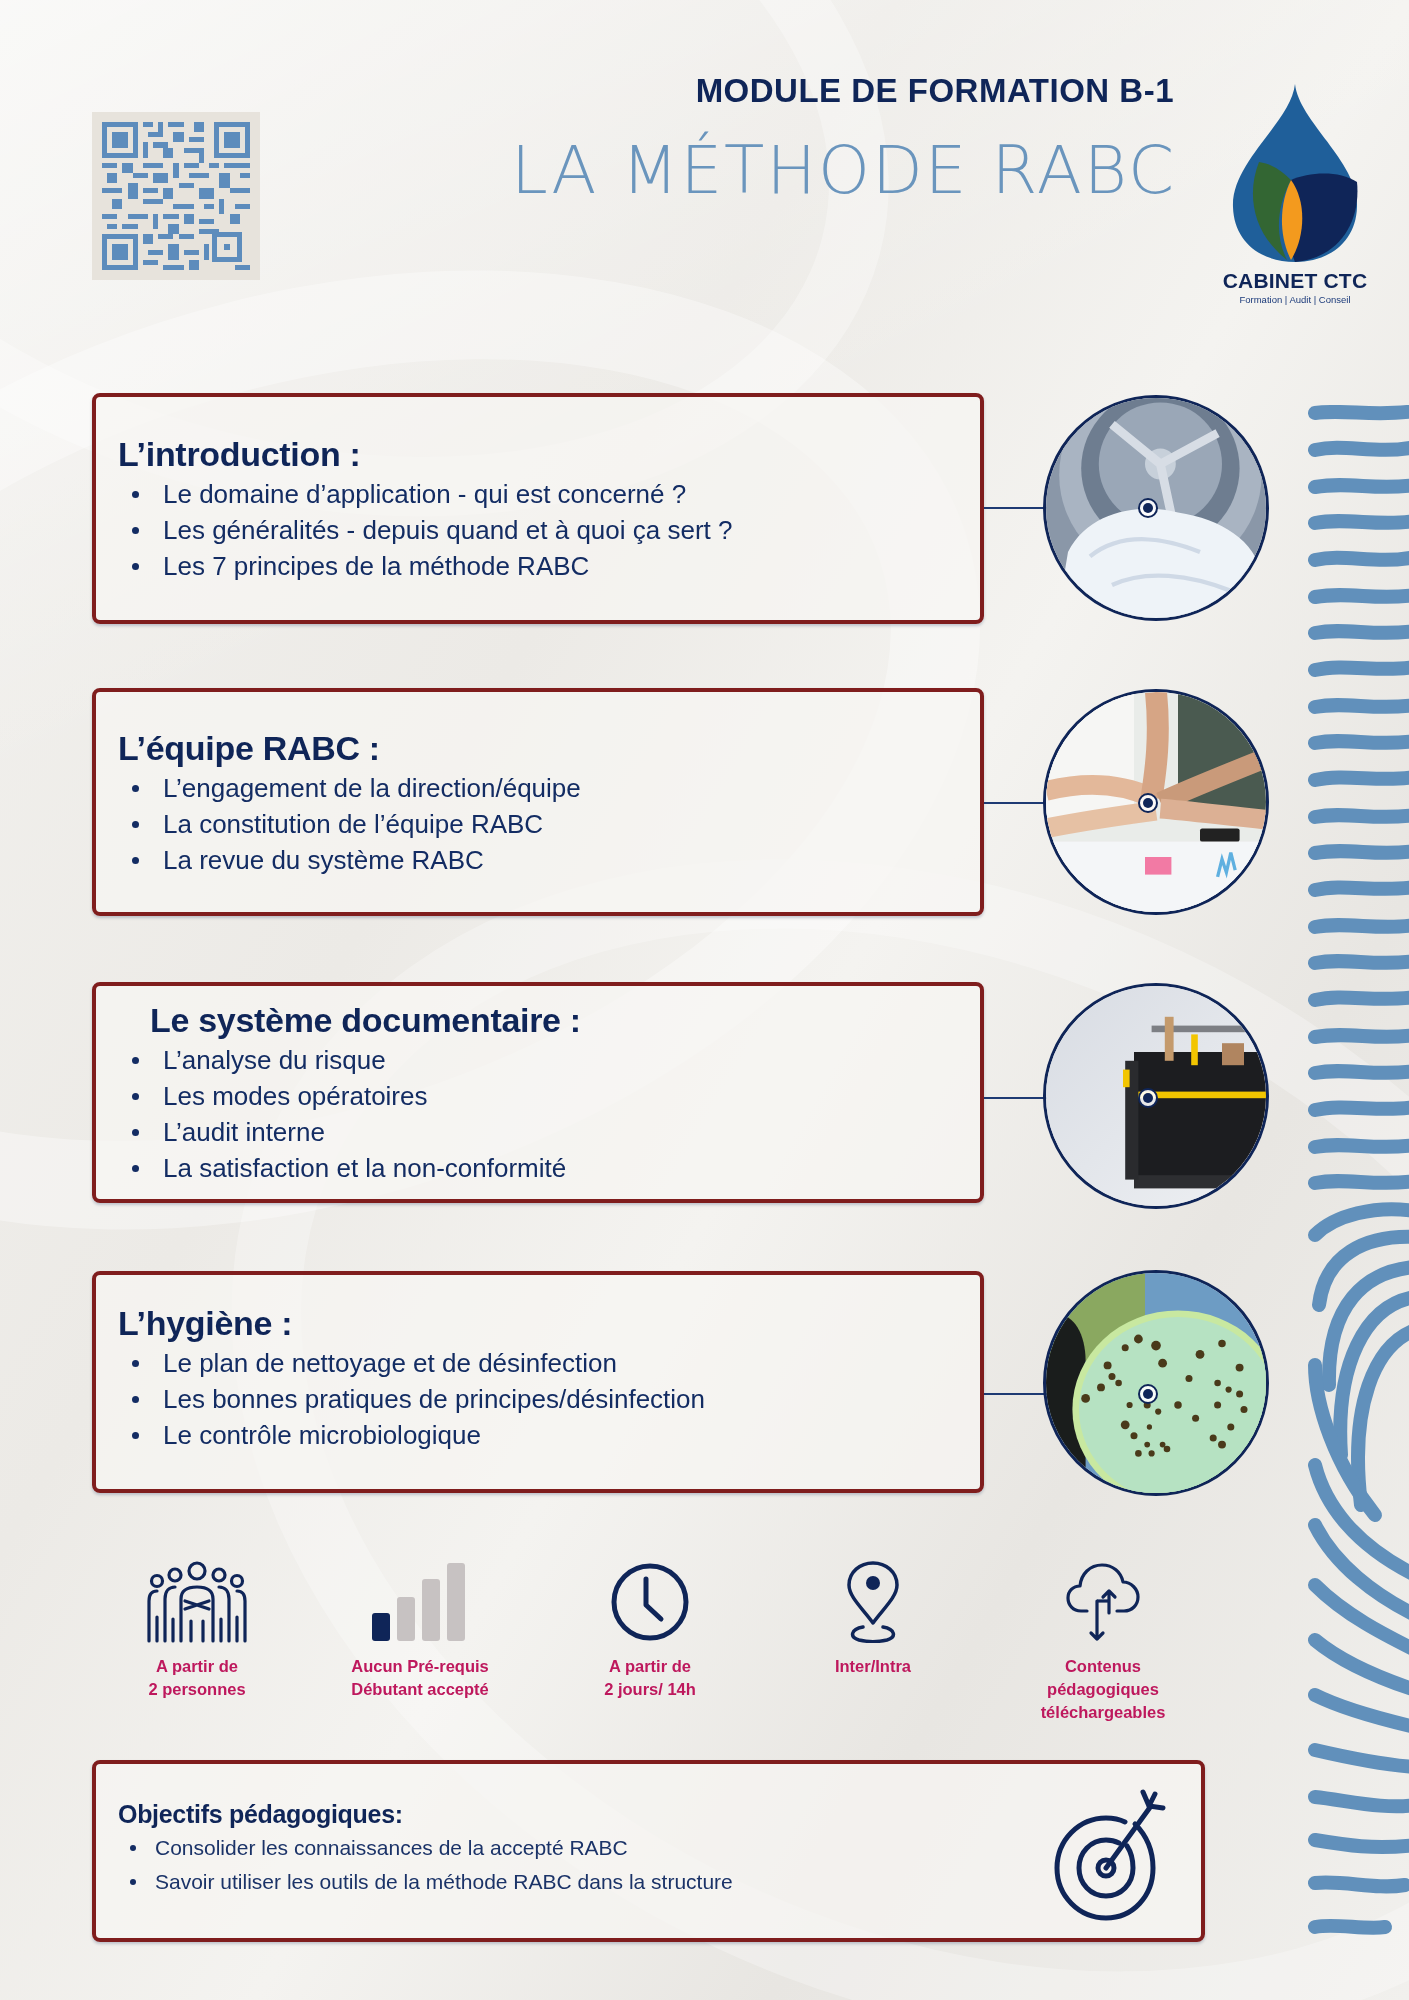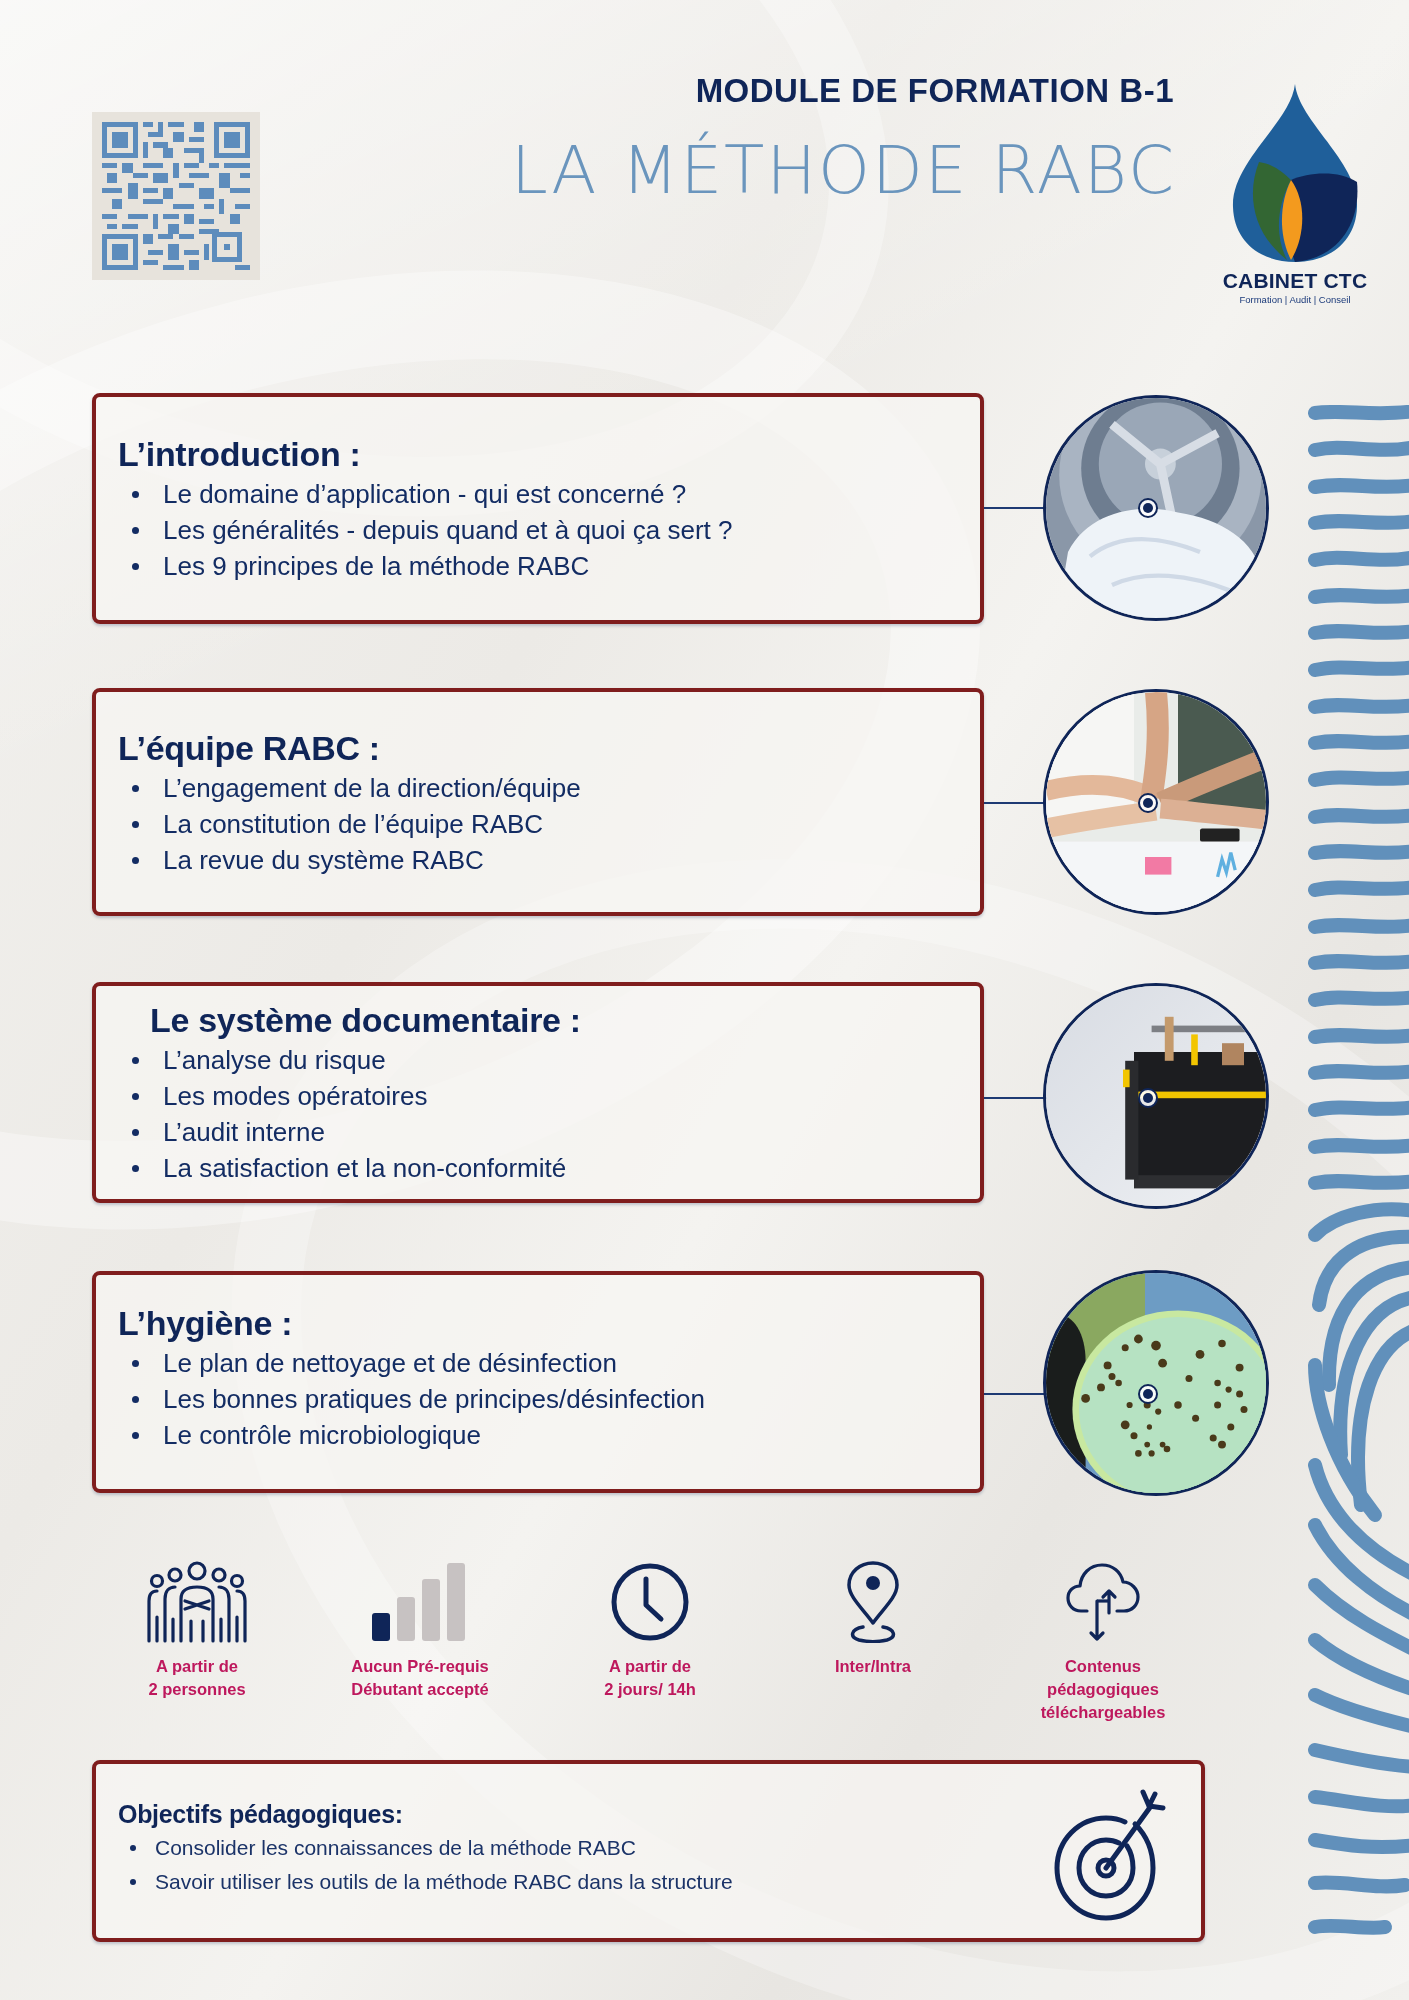--- a/index.html
+++ b/index.html
@@ -184,21 +184,21 @@
   </svg>
   <div class="logo-name">CABINET CTC</div>
   <div class="logo-tag">Formation | Audit | Conseil</div>
 </div>
 
 <div class="card" id="card-intro">
   <h2>L’introduction :</h2>
   <ul>
     <li>Le domaine d’application - qui est concerné ?</li>
     <li>Les généralités - depuis quand et à quoi ça sert ?</li>
-    <li>Les 9 principes de la méthode RABC</li>
+    <li>Les 7 principes de la méthode RABC</li>
   </ul>
 </div>
 <div class="connector" style="left:984px; top:507px; width:164px;"></div>
 <div class="photo" style="top:395px;">
   <svg viewBox="0 0 100 100">
     <rect width="100" height="100" fill="#8a97a8"></rect>
     <circle cx="52" cy="35" r="46" fill="#a9b4c2"></circle>
     <circle cx="52" cy="32" r="36" fill="#6e7d90"></circle>
     <circle cx="52" cy="30" r="28" fill="#9aa7b7"></circle>
     <circle cx="52" cy="30" r="7" fill="#c7d0da"></circle>
@@ -446,21 +446,21 @@
   <div class="lbl">
     <div>Contenus</div>
     <div>pédagogiques</div>
     <div>téléchargeables</div>
   </div>
 </div>
 
 <div class="card" id="card-obj">
   <h2>Objectifs pédagogiques:</h2>
   <ul>
-    <li>Consolider les connaissances de la méthode RABC</li>
+    <li>Consolider les connaissances de la accepté RABC</li>
     <li>Savoir utiliser les outils de la méthode RABC dans la structure</li>
   </ul>
   <svg class="target" viewBox="0 0 118 140">
     <g fill="none" stroke="#0f2558" stroke-width="5" stroke-linecap="round">
       <path d="M84 40 C96 52 102 68 102 84 C102 112 82 134 55 134 C28 134 6 112 6 84 C6 56 28 34 55 34 C62 34 68 35 74 38"></path>
       <path d="M76 62 C80 68 82 76 82 84 C82 100 70 112 55 112 C40 112 28 100 28 84 C28 68 40 56 55 56 C60 56 64 57 68 59"></path>
       <circle cx="55" cy="84" r="8"></circle>
       <path d="M55 84 L100 22"></path>
       <path d="M92 8 L98 22 L112 24 M98 22 L104 10"></path>
     </g>

